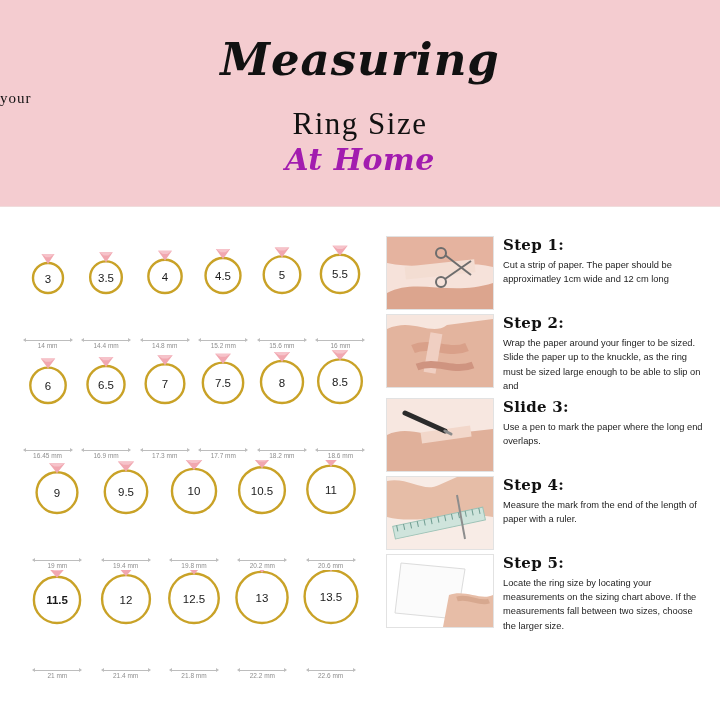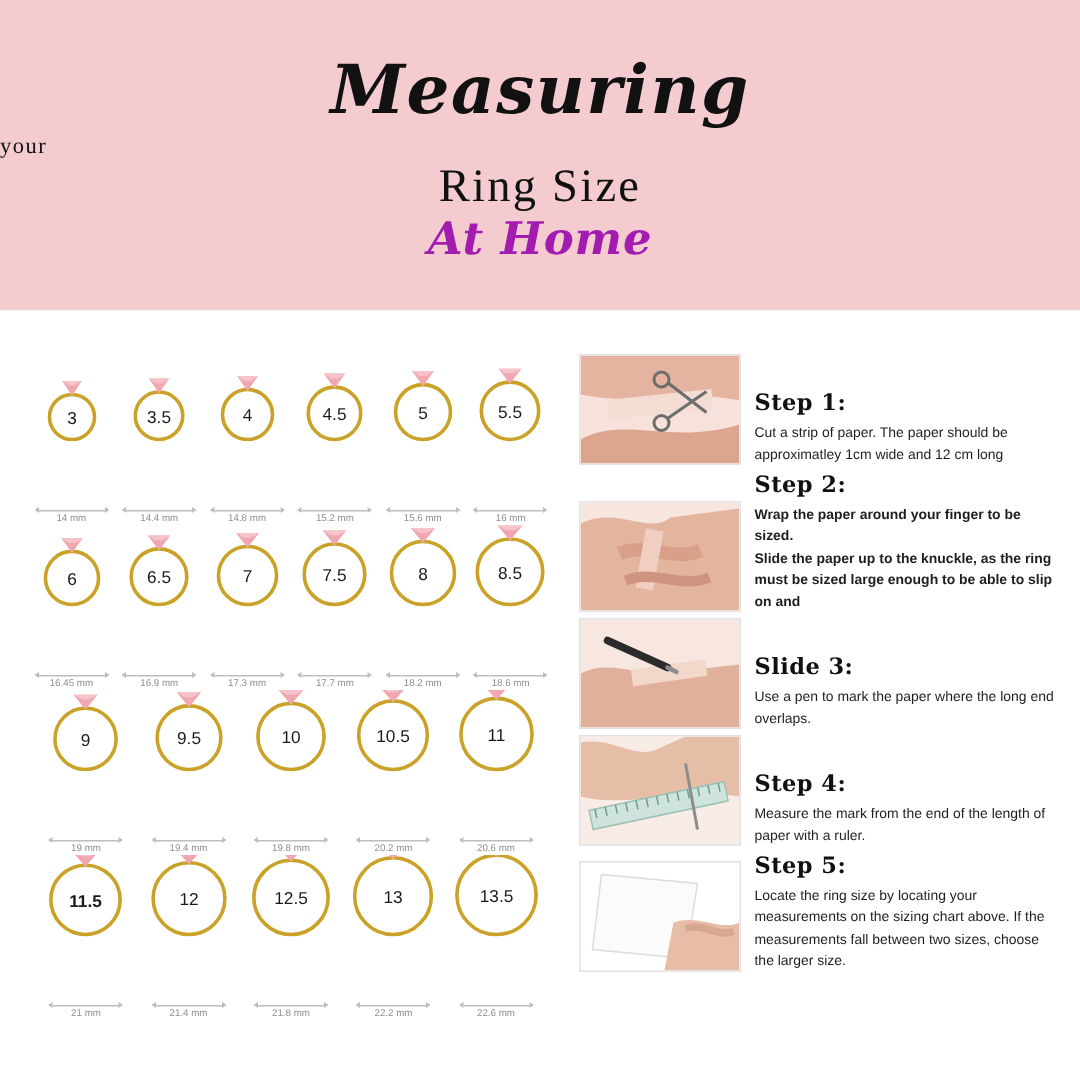--- a/index.html
+++ b/index.html
@@ -136,21 +136,21 @@
 
   
   .steps {
     position: absolute;
     top: 236px;
     left: 386px;
     width: 320px;
   }
   .step {
     display: flex;
-    align-items: flex-end;
+    align-items: flex-start;
     margin-bottom: 4px;
   }
   .step-img {
     width: 106px;
     height: 72px;
     flex: 0 0 106px;
     border: 1px solid #e2e2e2;
     background: #fdf3ef;
     position: relative;
     overflow: hidden;
@@ -454,21 +454,21 @@
     <div class="step">
       <div class="step-img"><svg width="106" height="72" viewBox="0 0 106 72">
           <rect width="106" height="72" fill="#f7e6de"></rect>
     <path d="M0 14 C26 2 44 22 60 10 L106 4 V72 H0 Z" fill="#e3b49e"></path>
     <path d="M26 34 C44 26 62 40 80 32" stroke="#d9a089" stroke-width="9" fill="none"></path>
     <rect x="40" y="18" width="12" height="40" fill="#f0cfc2" transform="rotate(10 46 38)"></rect>
     <path d="M30 52 C50 44 66 58 86 50" stroke="#cf9480" stroke-width="7" fill="none"></path>
         </svg></div>
       <div class="step-text">
         <p class="step-head">Step 2:</p>
-        <p class="step-body" style="white-space: pre-line; font-weight: bold;">Wrap the paper around your finger to be sized.
+        <p class="step-body" style="white-space: pre-line;">Wrap the paper around your finger to be sized.
 Slide the paper up to the knuckle, as the ring must be sized  large enough to be able to slip on and</p>
       </div>
     </div>
     <div class="step">
       <div class="step-img"><svg width="106" height="72" viewBox="0 0 106 72">
           <rect width="106" height="72" fill="#f7e7e0"></rect>
     <path d="M0 36 C24 24 48 44 70 34 L106 30 V72 H0 Z" fill="#e0b09a"></path>
     <rect x="34" y="30" width="50" height="11" fill="#f2d7ca" transform="rotate(-8 59 35)"></rect>
     <path d="M18 14 L58 32" stroke="#2b2b2b" stroke-width="5" stroke-linecap="round"></path>
     <path d="M58 32 L64 35" stroke="#8b8b8b" stroke-width="3" stroke-linecap="round"></path>

